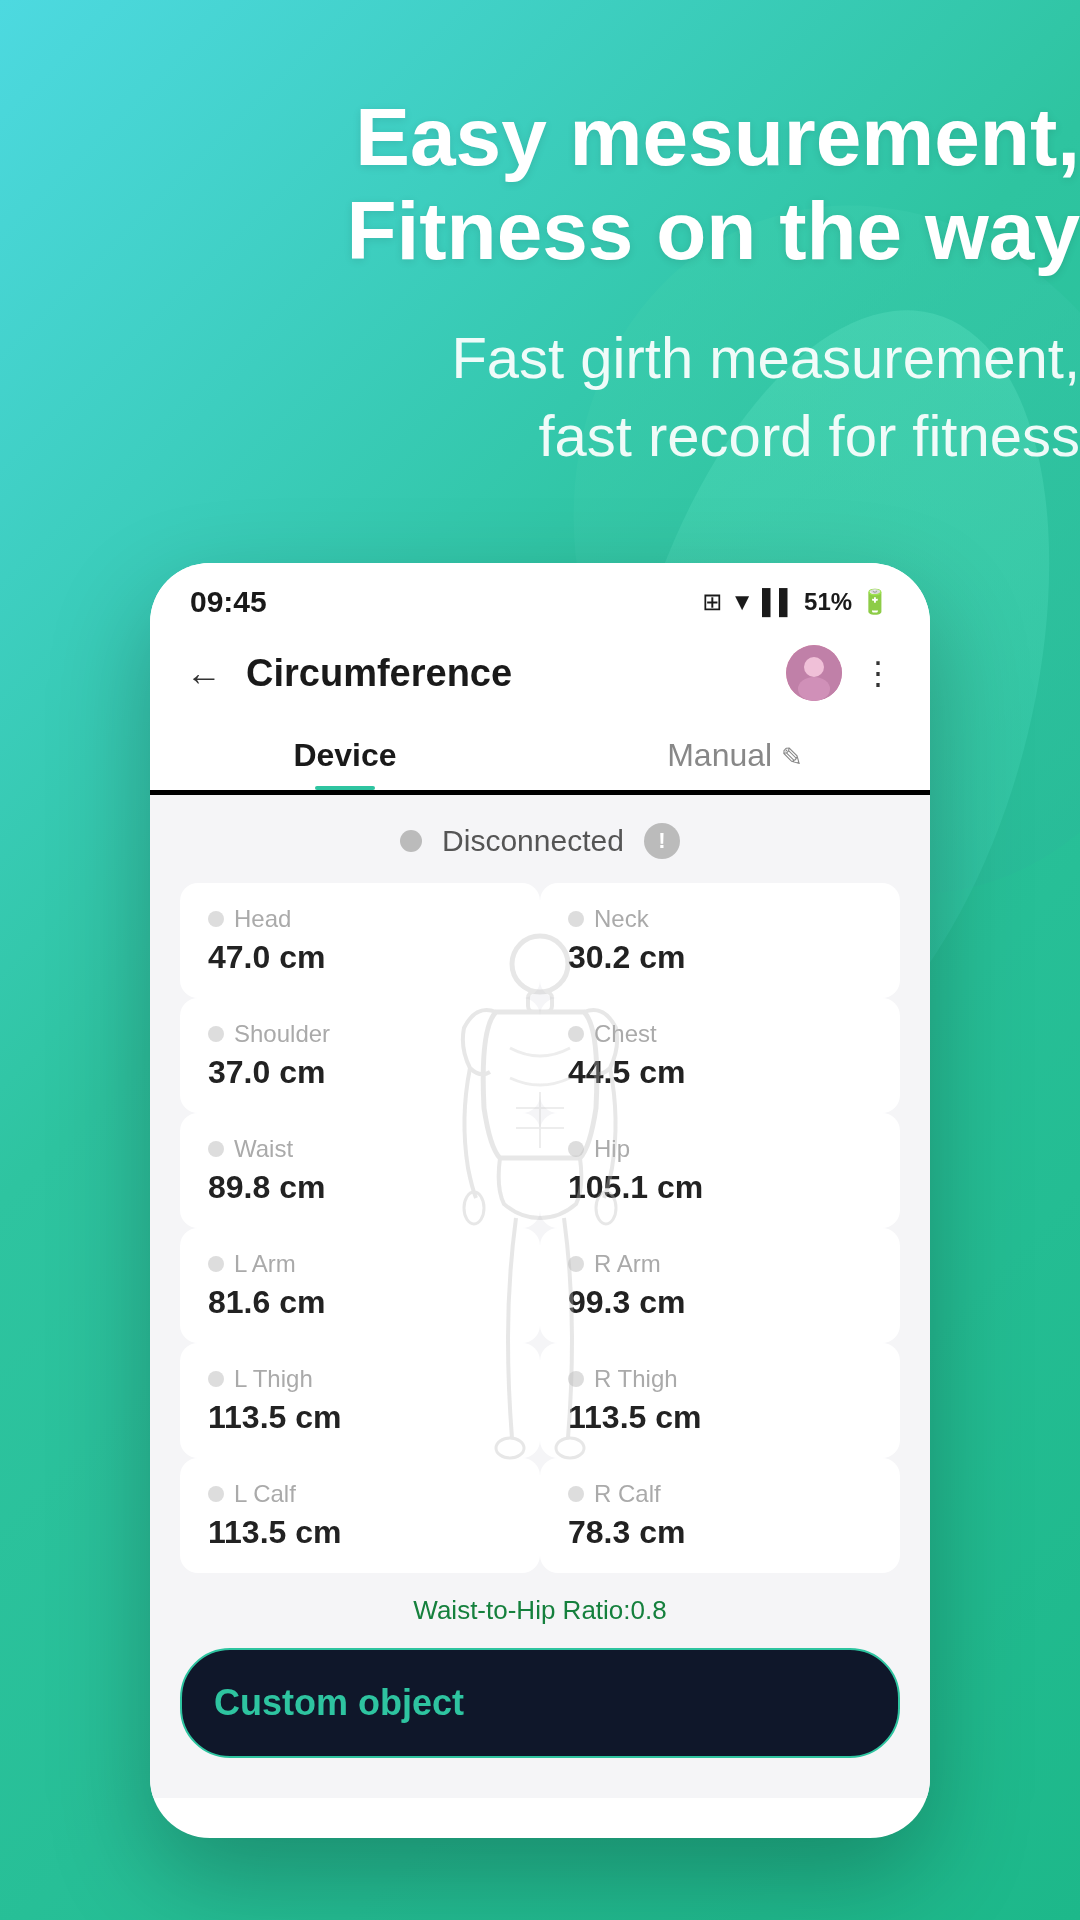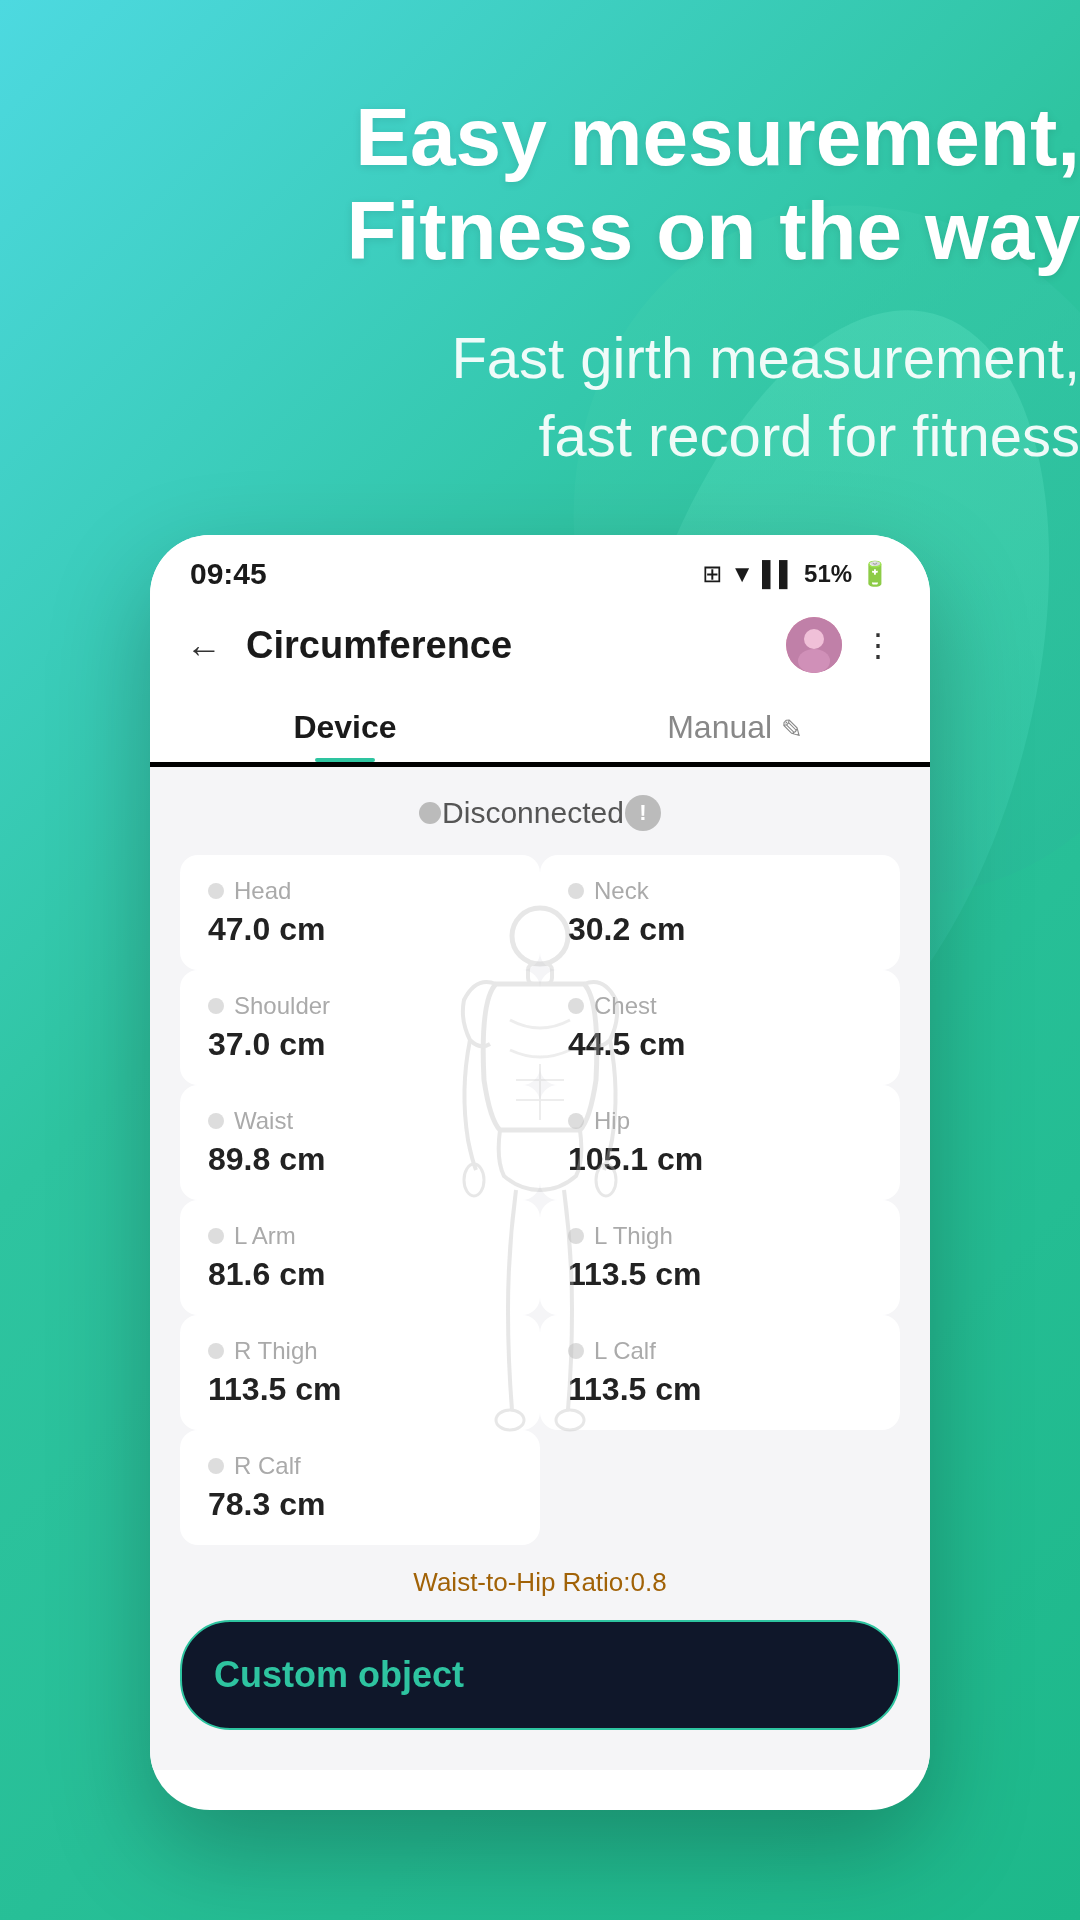--- a/index.html
+++ b/index.html
@@ -58,21 +58,21 @@
       font-size: 58px;
       font-weight: 400;
       color: rgba(255,255,255,0.92);
       line-height: 1.35;
     }
 
     
     .phone-container {
       position: relative;
       z-index: 3;
-      margin: 60px auto 0;
+      margin: 88px auto 0;
       width: 780px;
     }
 
     .phone {
       background: white;
       border-radius: 60px;
       overflow: hidden;
       box-shadow: 0 40px 100px rgba(0,0,0,0.25);
       padding-bottom: 40px;
     }
@@ -189,21 +189,21 @@
     .content-area {
       background: #f5f5f7;
       padding: 0 0 20px;
     }
 
     
     .connection-status {
       display: flex;
       align-items: center;
       justify-content: center;
-      gap: 1px;
+      gap: 20px;
       padding: 28px 0 24px;
       background: #f5f5f7;
     }
 
     .status-dot {
       width: 22px;
       height: 22px;
       border-radius: 50%;
       background: #bbb;
     }
@@ -285,21 +285,21 @@
     .body-figure-svg {
       width: 200px;
       opacity: 0.35;
     }
 
     
     .whr-bar {
       text-align: center;
       padding: 22px 0 8px;
       font-size: 26px;
-      color: #a16207;
+      color: #15803d;
     }
 
     
     .custom-btn-wrapper {
       padding: 14px 30px 20px;
     }
 
     .custom-btn {
       width: 100%;
       padding: 32px;
@@ -417,20 +417,27 @@
             <div class="measurement-value">105.1 cm</div>
           </div>
 
           <div class="measurement-card">
             <div class="measurement-label">
               <span class="measurement-dot"></span>
               L Arm
             </div>
             <div class="measurement-value">81.6 cm</div>
           </div>
+          <div class="measurement-card">
+            <div class="measurement-label">
+              <span class="measurement-dot"></span>
+              R Arm
+            </div>
+            <div class="measurement-value">99.3 cm</div>
+          </div>
 
           <div class="measurement-card">
             <div class="measurement-label">
               <span class="measurement-dot"></span>
               L Thigh
             </div>
             <div class="measurement-value">113.5 cm</div>
           </div>
           <div class="measurement-card">
             <div class="measurement-label">

